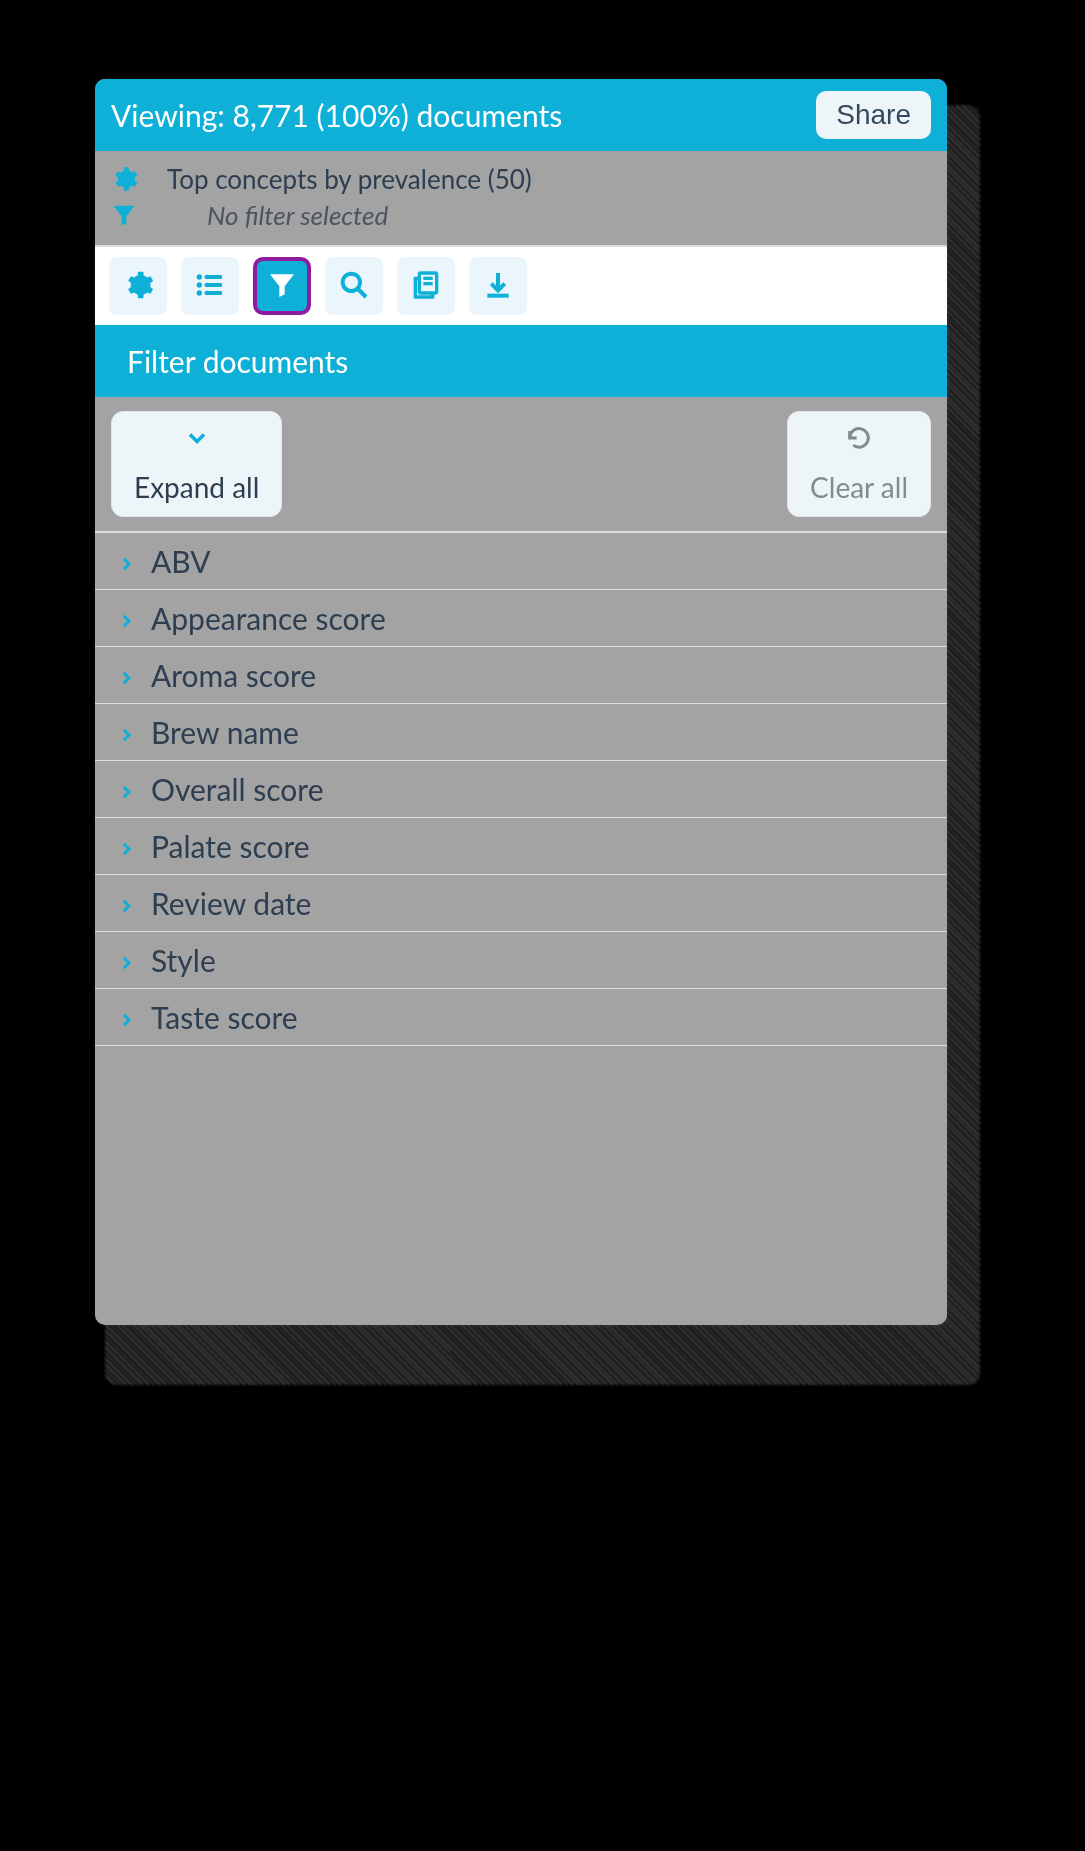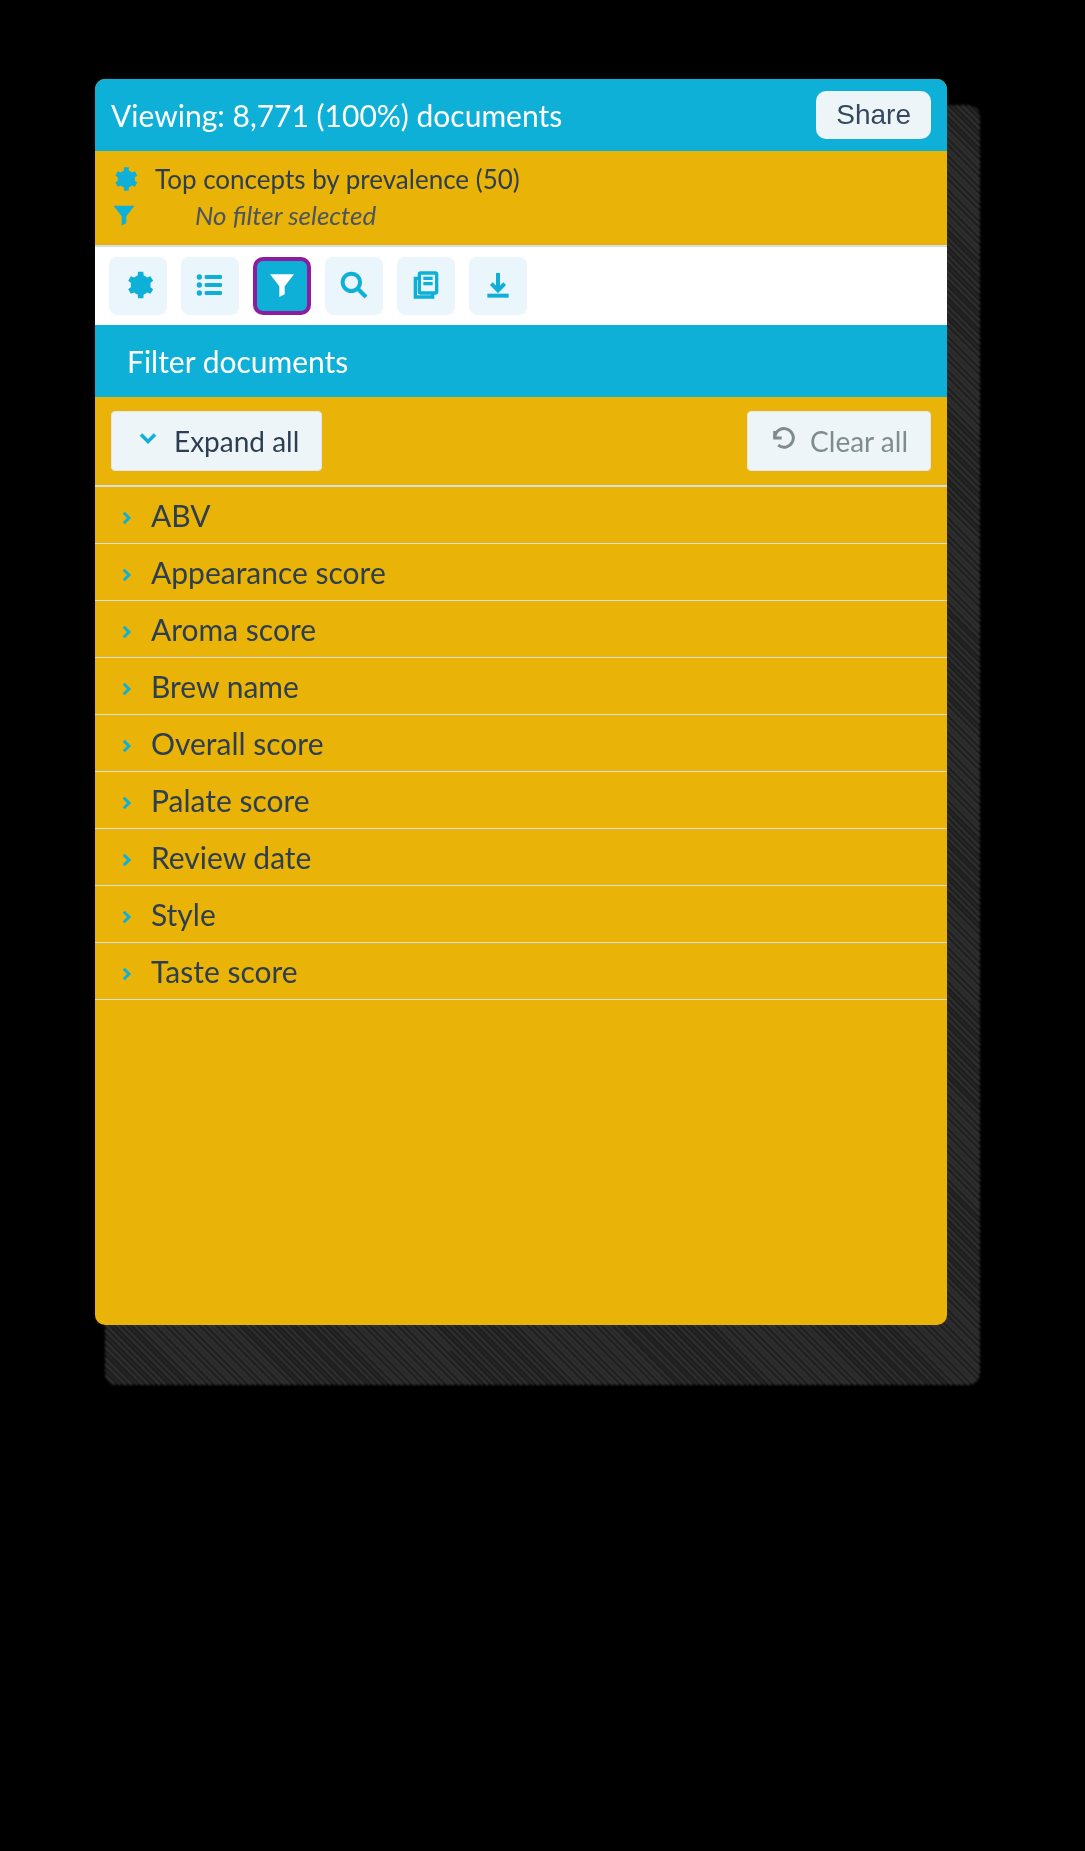--- a/index.html
+++ b/index.html
@@ -30,21 +30,21 @@
     background:
       repeating-linear-gradient(45deg,#222 0 2px,#555 2px 4px),
       repeating-linear-gradient(-45deg,#111 0 2px,#444 2px 4px);
     filter:blur(1px) contrast(1.2);
     opacity:0.85;
   }
   .panel{
     position:absolute;
     left:95px;top:79px;
     width:852px;height:1246px;
-    background:#eab308;
+    background:#a3a3a3;
     border-radius:10px;
     overflow:hidden;
     box-shadow:0 0 0 2px rgba(255,255,255,0.02);
   }
 
   
   .hdr{
     background:var(--brand);
     color:#fff;
     display:flex;
@@ -69,21 +69,21 @@
   
   .info{
     padding:10px 14px 12px 14px;
     border-bottom:2px solid var(--border);
     color:var(--text-dark);
     font-size:26px;
   }
   .info-row{
     display:flex;
     align-items:center;
-    gap:16px;
+    gap:28px;
     padding:2px 0;
   }
   .info-row .glyph{
     width:30px;display:flex;justify-content:center;color:var(--brand);
   }
   .info-row.italic span.txt{font-style:italic;color:#4a5560;margin-left:40px;}
 
   
   .toolbar{
     display:flex;
@@ -121,24 +121,25 @@
     display:flex;
     justify-content:space-between;
     align-items:center;
     padding:14px 16px;
     border-bottom:2px solid var(--border);
   }
   .pill{
     display:flex;align-items:center;gap:12px;
     background:#eef5f8;
     border:1px solid #dfe7ec;
-    border-radius:4px;
+    border-radius:12px;
     padding:12px 22px;
     font-size:28px;
     color:var(--text-dark);
+    flex-direction:column;
   }
   .pill .chev{color:var(--brand);}
   .pill.muted{color:var(--text-muted);}
   .pill.muted .chev{color:var(--text-muted);}
 
   
   .filter-list{}
   .filter-item{
     display:flex;align-items:center;gap:16px;
     padding:10px 22px;

